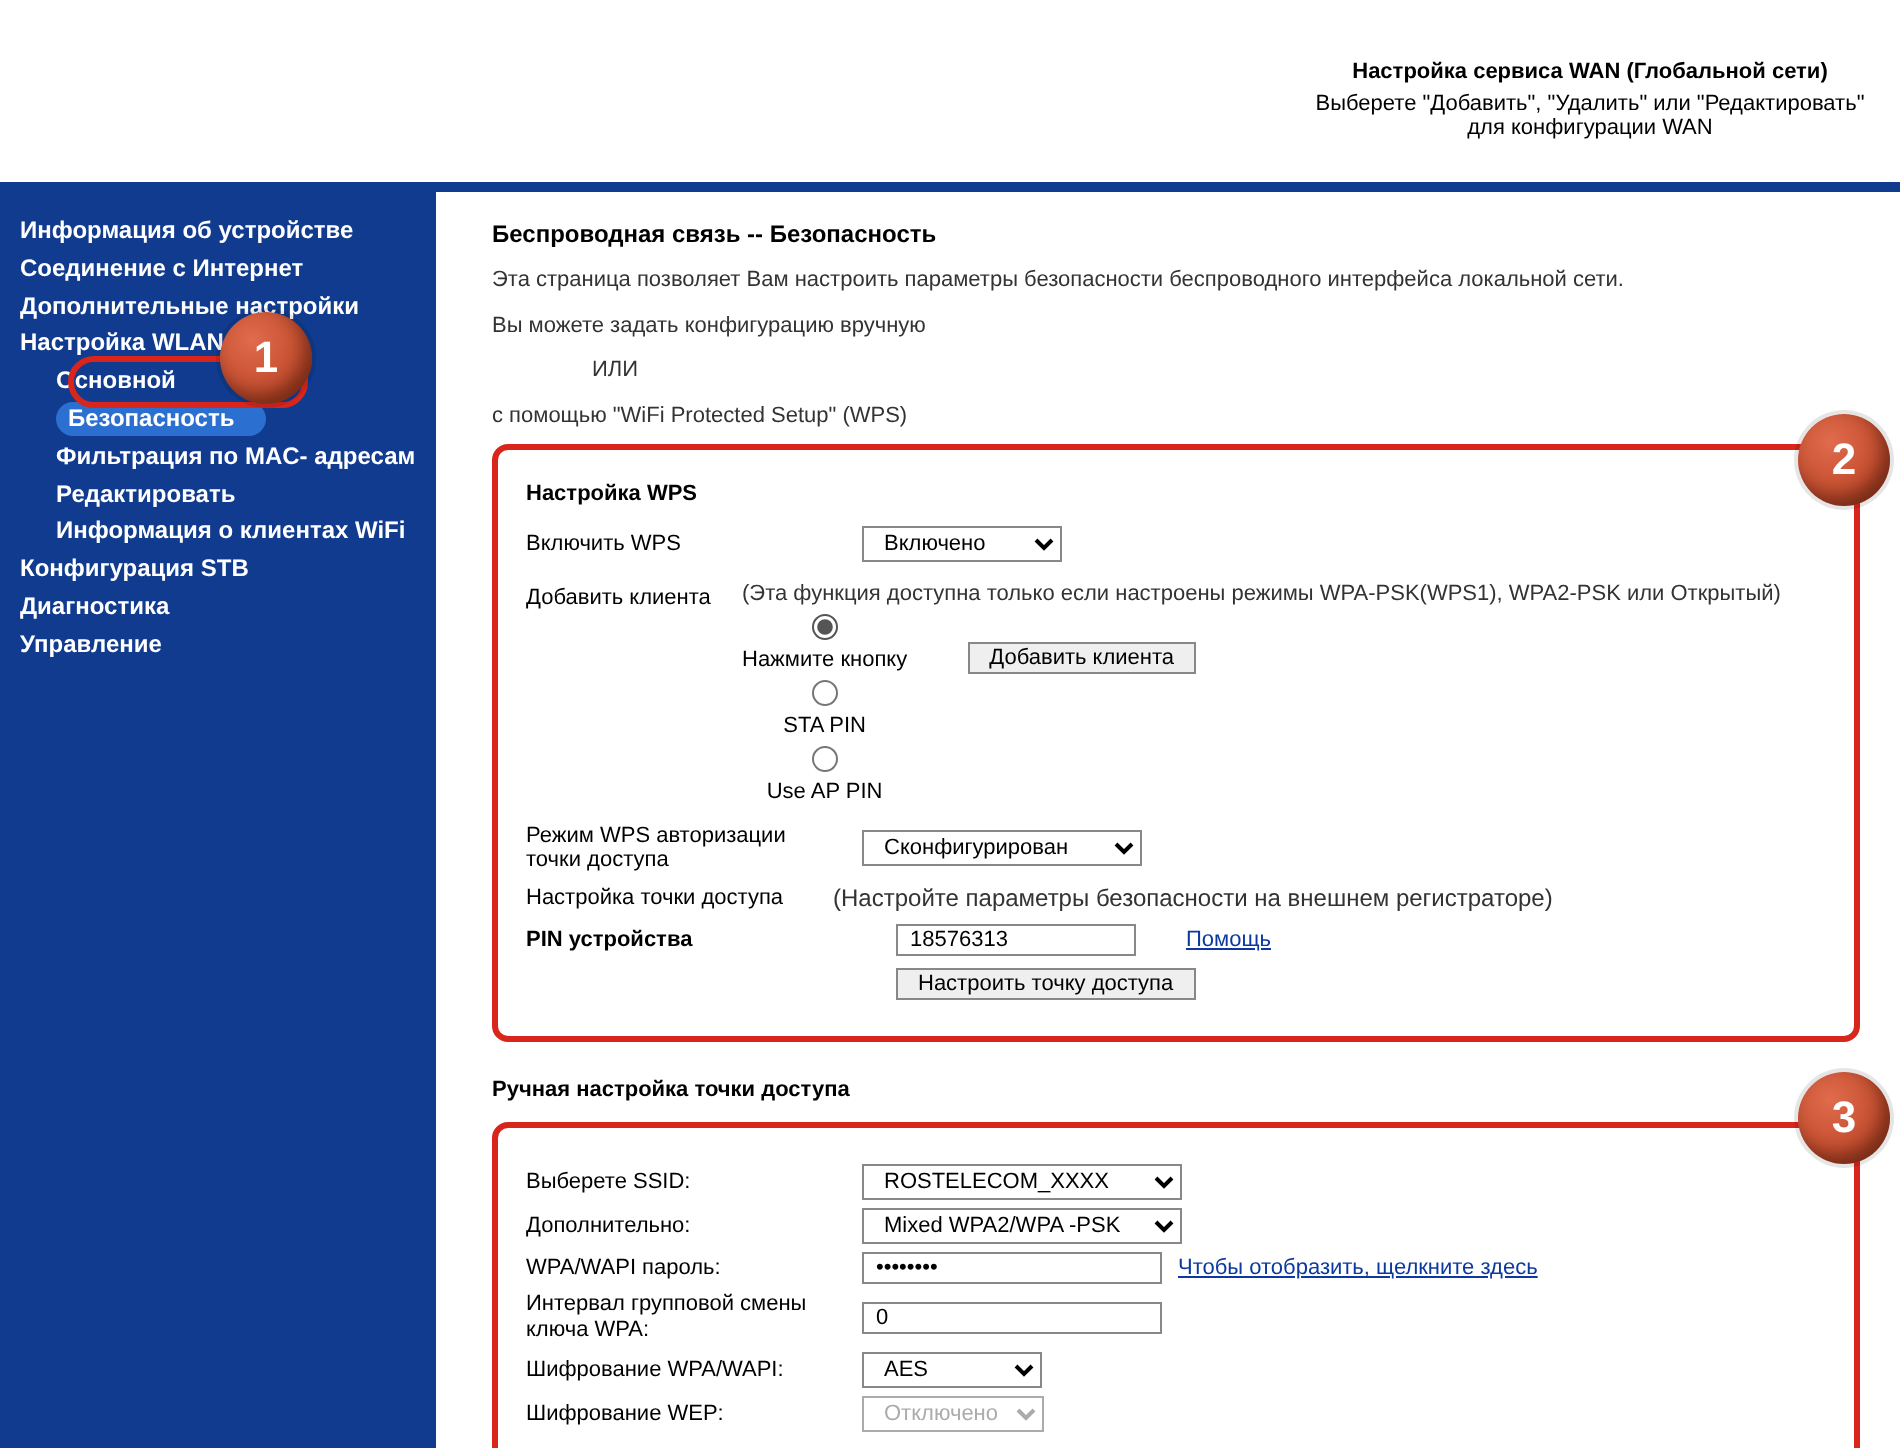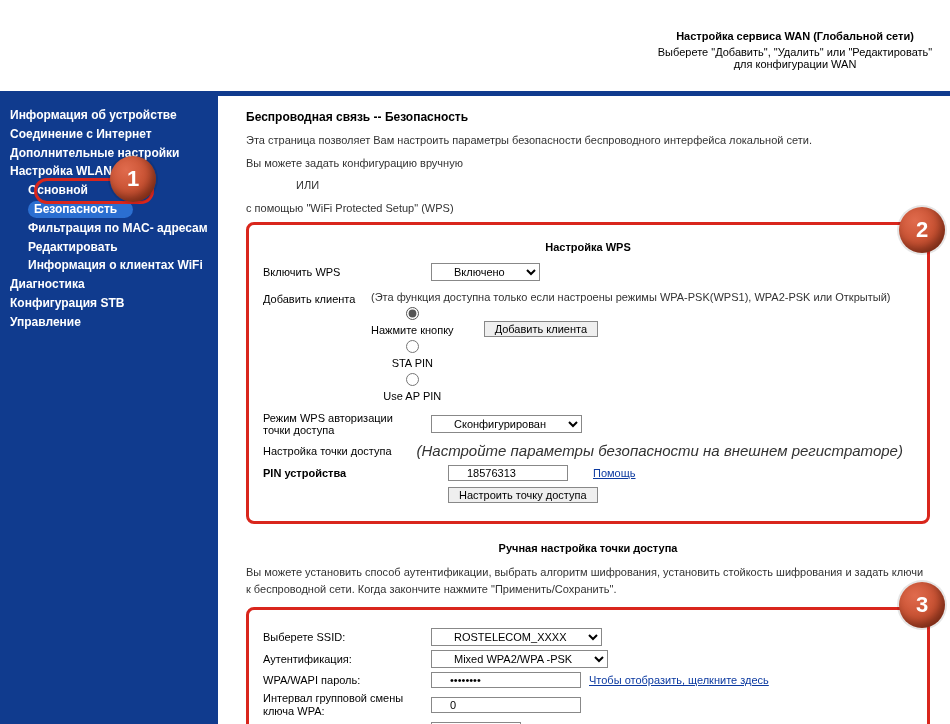--- a/index.html
+++ b/index.html
@@ -13,38 +13,38 @@
   .sidebar .item { padding: 1px 0; cursor: pointer; }
   .sidebar .sub { padding-left: 18px; font-weight: bold; }
   .sidebar .active-row { position: relative; }
   .sidebar .active-pill { display:inline-block; background:#2b6fd1; border-radius:10px; padding:0 16px 0 6px; }
   .callout { position: absolute; width: 46px; height: 46px; border-radius: 50%; background: radial-gradient(circle at 35% 30%, #e06b4d, #b03818); box-shadow: inset -4px -5px 8px rgba(0,0,0,.35), 0 0 0 2px rgba(0,0,0,.1); color:#fff; font-weight:bold; font-size:22px; display:flex; align-items:center; justify-content:center; z-index:50; }
   .redbox { border: 3px solid #d9261c; border-radius: 8px; position: relative; padding: 10px 14px 14px 14px; margin: 8px 0 18px 0; }
   .sidebar-highlight { position:absolute; border:3px solid #d9261c; border-radius:18px; left:36px; top:162px; width:120px; height:26px; pointer-events:none; }
   .content { flex:1; padding: 14px 20px 10px 28px; overflow:hidden; }
   .content h3 { font-size: 12px; font-weight: bold; margin-bottom: 8px; }
   .help { color:#333; font-size:11px; line-height:1.5; margin-bottom: 6px; }
-  .section-title { font-weight: bold; margin: 6px 0 10px 0; text-align: center; }
+  .section-title { font-weight: bold; margin: 6px 0 10px 0; }
   .row { display:flex; align-items:center; margin: 4px 0; gap: 8px; }
   .row .label { width: 160px; color:#000; }
   .row .label b { font-weight:bold; }
-  select, input[type=text], input[type=password] { font-family: Arial; font-size: 11px; padding: 1px 18px; border:1px solid #888; background:#fff; }
+  select, input[type=text], input[type=password] { font-family: Arial; font-size: 11px; padding: 1px 6px; border:1px solid #888; background:#fff; }
   select { min-width: 100px; }
   .btn { font-family: Arial; font-size: 11px; padding: 1px 10px; border:1px solid #888; background:#efefef; cursor:pointer; }
   .radio-group { display:flex; flex-direction:column; gap:4px; }
   .radio-group label { display:flex; align-items:center; gap:4px; font-size:11px;flex-direction:column; }
   .link { color: #0b39a0; text-decoration: underline; cursor:pointer; }
   .mt6 { margin-top:6px;gap:25px; }
   .mt10 { margin-top:10px; }
   .manual-desc { font-size:11px; color:#333; line-height:1.5; margin:4px 0 10px 0; }
   .wps-client-row { display:flex; align-items:flex-start; gap:8px; margin:10px 0;justify-content:flex-end; }
   .wps-client-row .label { width:100px; padding-top:2px; }
   .wps-client-row .hint { font-size:11px; color:#333; }
   .radio-col { margin-left: 0; }
-  .small-note { color:#333; font-size:15px;font-style:italic; }
+  .small-note { color:#333; font-size:12px; }
   input[type=radio]{ margin:0; accent-color:#555;}
 </style>
 </head>
 <body>
 <div class="page">
 
 <div class="topbar">
   <div class="topbar-right">
     <b>Настройка сервиса WAN (Глобальной сети)</b>
     <span>Выберете "Добавить", "Удалить" или "Редактировать" для конфигурации WAN</span>
@@ -58,22 +58,22 @@
     <div class="item">Соединение с Интернет</div>
     <div class="item">Дополнительные настройки</div>
     <div class="item">Настройка WLAN</div>
     <div class="item sub">Основной</div>
     <div class="item sub active-row">
       <span class="active-pill">Безопасность</span>
     </div>
     <div class="item sub">Фильтрация по MAC- адресам</div>
     <div class="item sub">Редактировать</div>
     <div class="item sub">Информация о клиентах WiFi</div>
+    <div class="item">Конфигурация STB</div>
     <div class="item">Диагностика</div>
-    <div class="item">Конфигурация STB</div>
     <div class="item">Управление</div>
   </div>
 
   <div class="sidebar-highlight" style="left:34px; top:178px;"></div>
   <div class="callout" style="left:110px; top:156px;">1</div>
 
   <div class="content">
     <h3>Беспроводная связь -- Безопасность</h3>
     <div class="help">Эта страница позволяет Вам настроить параметры безопасности беспроводного интерфейса локальной сети.</div>
     <div class="help">Вы можете задать конфигурацию вручную</div>
@@ -138,34 +138,33 @@
         <span class="link">Помощь</span>
       </div>
 
       <div class="row mt6">
         <div class="label"></div>
         <button class="btn">Настроить точку доступа</button>
       </div>
     </div>
 
     <div class="section-title">Ручная настройка точки доступа</div>
-    <div class="manual-desc">Вы можете установить способ аутентификации, выбрать алгоритм шифрования, установить стойкость шифрования и задать ключи к беспроводной сети. Когда закончите нажмите "Применить/Сохранить".</div>
 
     <div class="redbox" style="padding-top:14px;">
       <div class="callout" style="right:-18px; top:-28px;">3</div>
 
       <div class="row">
         <div class="label">Выберете SSID:</div>
         <select style="min-width:160px;">
           <option>ROSTELECOM_XXXX</option>
         </select>
       </div>
 
       <div class="row">
-        <div class="label">Аутентификация:</div>
+        <div class="label">Дополнительно:</div>
         <select style="min-width:160px;">
           <option>Mixed WPA2/WPA -PSK</option>
         </select>
       </div>
 
       <div class="row">
         <div class="label">WPA/WAPI пароль:</div>
         <input type="password" style="width: 150px;" value="••••••••">
         <span class="link">Чтобы отобразить, щелкните здесь</span>
       </div>

